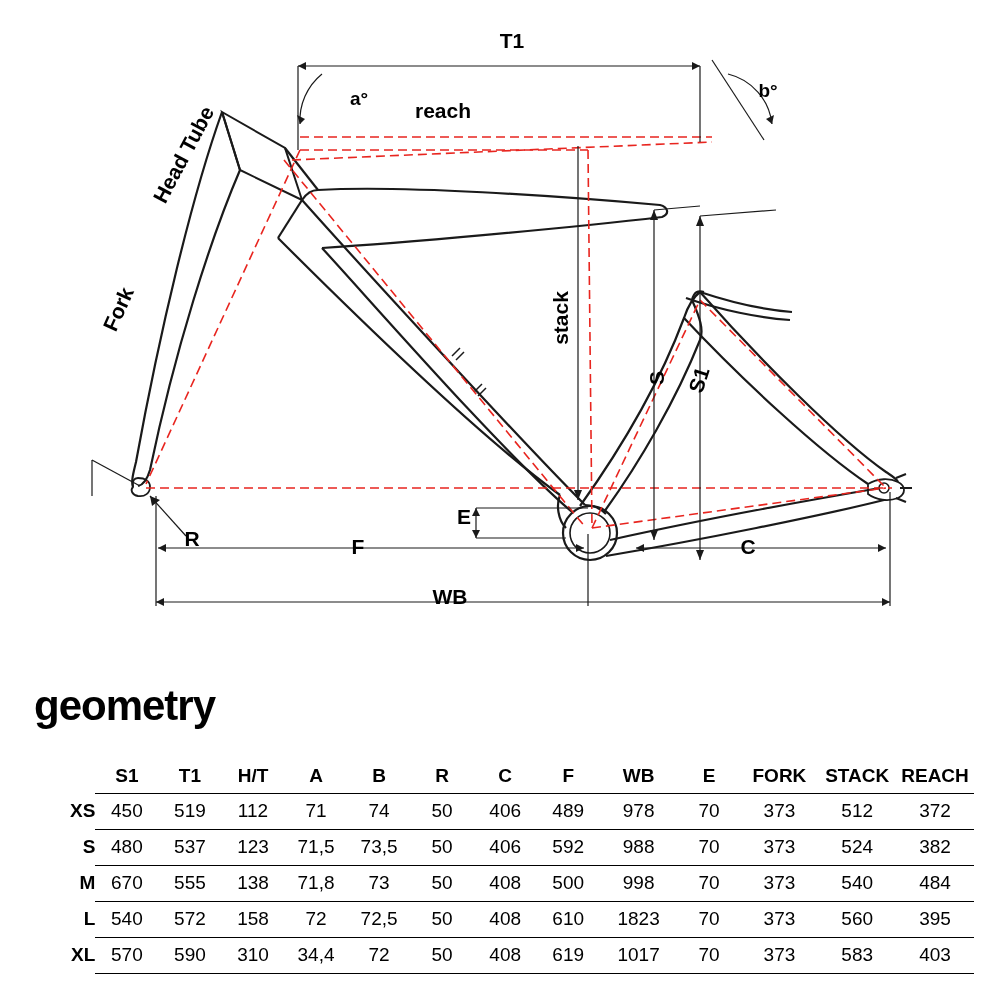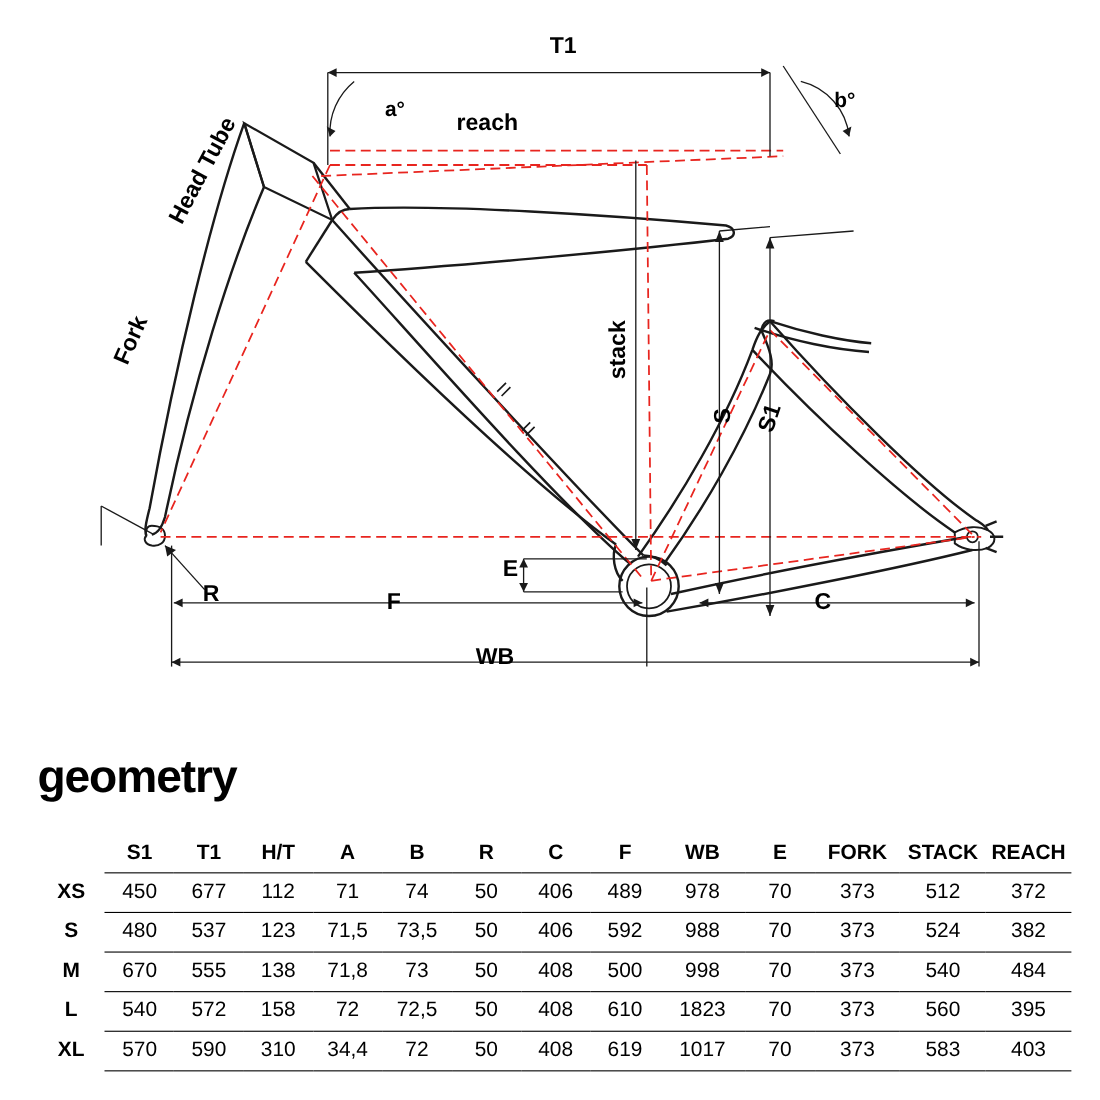--- a/index.html
+++ b/index.html
@@ -60,21 +60,21 @@
     font-weight: bold;
     font-size: 19px;
     border-bottom: 1.5px solid #000;
     padding-bottom: 6px;
   }
   table.geom tbody td {
     border-bottom: 1px solid #000;
   }
   table.geom tbody td.sizecell {
     font-weight: bold;
-    text-align: center;
+    text-align: right;
     padding-left: 8px;
     border-bottom: none;
   }
   table.geom thead th.sizehead {
     border-bottom: none;
   }
   col.c-size { width: 66px; }
   col.c-data { width: 60px; }
   col.c-wide { width: 74px; }
 </style>
@@ -259,21 +259,21 @@
         <th>E</th>
         <th>FORK</th>
         <th>STACK</th>
         <th>REACH</th>
       </tr>
     </thead>
     <tbody>
       <tr>
         <td class="sizecell">XS</td>
         <td>450</td>
-        <td>677</td>
+        <td>519</td>
         <td>112</td>
         <td>71</td>
         <td>74</td>
         <td>50</td>
         <td>406</td>
         <td>489</td>
         <td>978</td>
         <td>70</td>
         <td>373</td>
         <td>512</td>

